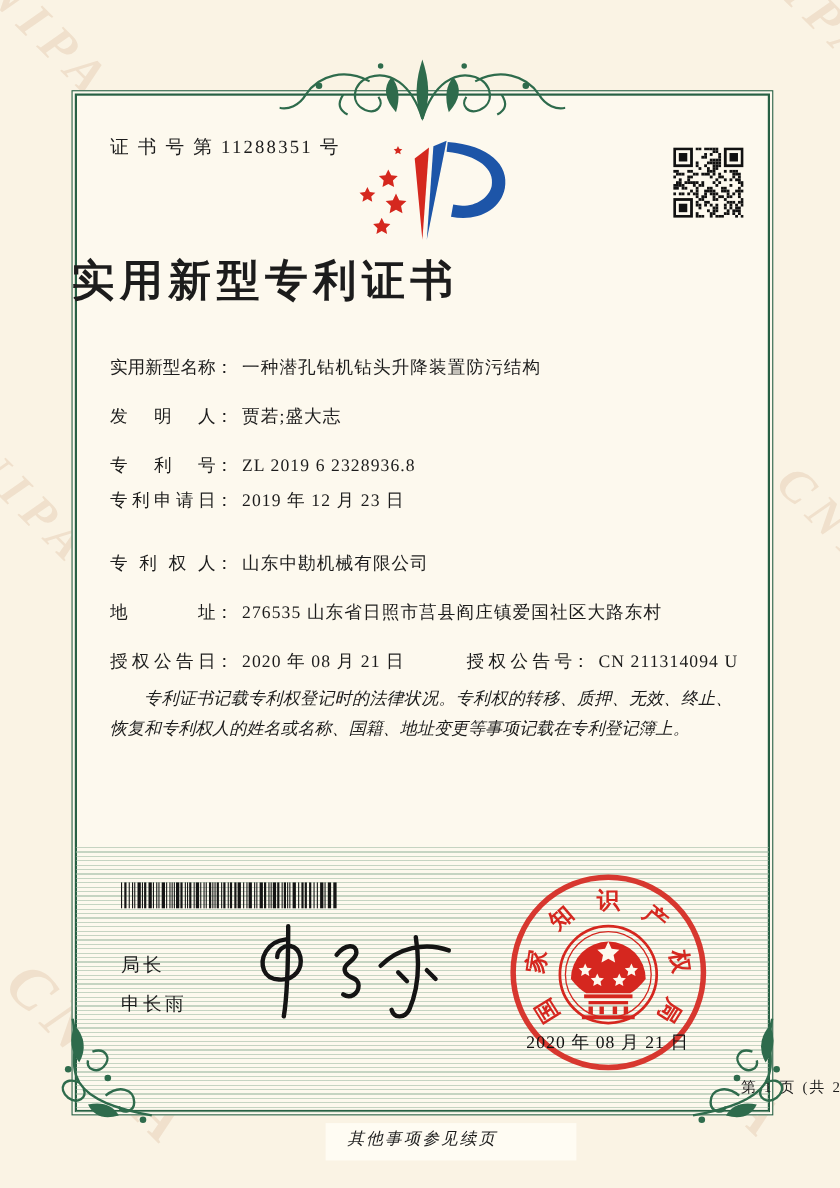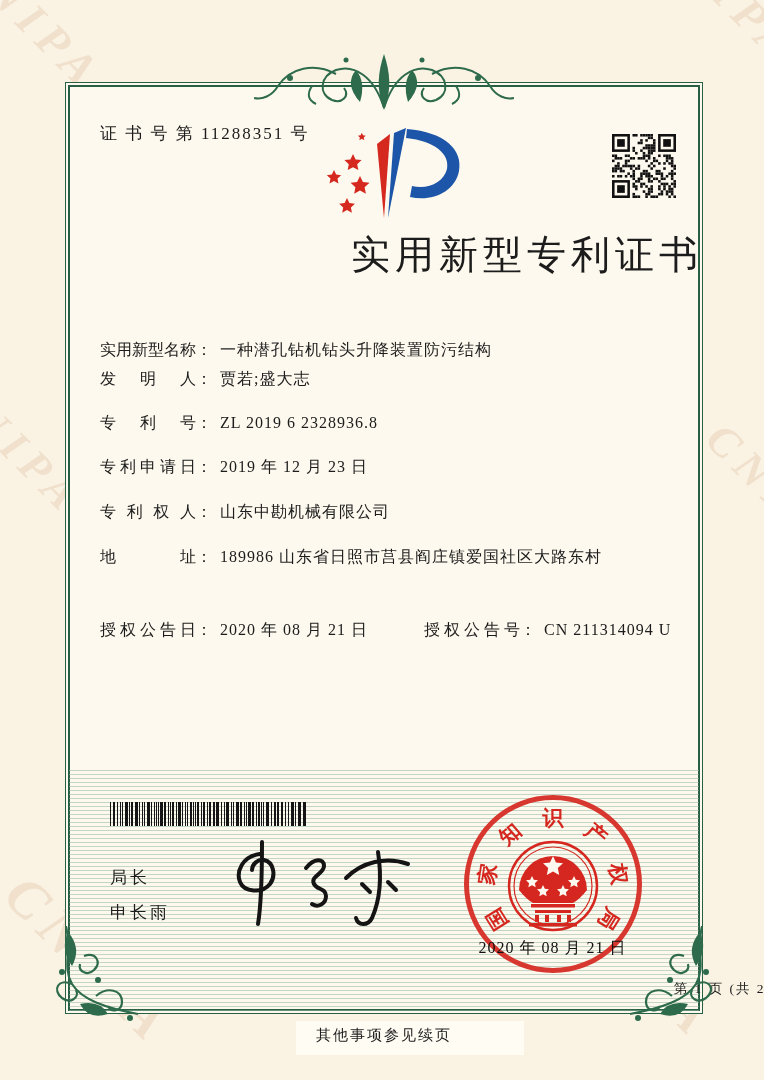--- a/index.html
+++ b/index.html
@@ -44,33 +44,33 @@
   .orn{position:absolute;z-index:3;}
   .orn svg{display:block;}
   
   .cert-no{
     position:absolute;left:100px;top:122px;font-size:17px;
     letter-spacing:2px;z-index:2;
   }
   .logo{position:absolute;left:320px;top:124px;z-index:2;}
   .qr{position:absolute;left:612px;top:134px;width:64px;height:64px;z-index:2;background:#fdf9ee;}
   .title{
-    position:absolute;left:65px;top:228px;width:638px;text-align:right;
-    font-size:39px;font-weight:normal;letter-spacing:5px;z-index:2;
+    position:absolute;left:65px;top:228px;width:638px;text-align:left;
+    font-size:39px;font-weight:bold;letter-spacing:5px;z-index:2;
   }
   
   .field-row{position:absolute;left:100px;font-size:16px;z-index:2;white-space:nowrap;}
   .flabel{
     display:inline-block;width:96px;
     text-align:justify;text-align-last:justify;vertical-align:bottom;
   }
   .fcolon{display:inline-block;margin-right:8px;}
   .fvalue{letter-spacing:1px;}
-  .row1{top:340px;} .row2{top:369px;} .row3{top:413px;}
-  .row4{top:457px;} .row5{top:502px;font-family:Liberation Serif, serif;} .row6{top:547px;} .row7{top:620px;}
+  .row1{top:324px;} .row2{top:369px;} .row3{top:413px;}
+  .row4{top:445px;} .row5{top:502px;font-family:Liberation Serif, serif;} .row6{top:547px;} .row7{top:591px;}
   .field-row .inner-pair{display:inline-block;}
   .pair-gap{display:inline-block;width:56px;}
   
   .paras{
     position:absolute;left:100px;top:622px;width:566px;z-index:2;
     font-size:15.5px;line-height:27px;text-align:justify;font-style:italic;
   }
   .paras p{margin:0;text-indent:2em;}
   
   .barcode{position:absolute;left:110px;top:802px;z-index:2;}
@@ -97,21 +97,21 @@
   .page-info{
     position:absolute;left:65px;top:980px;width:728px;text-align:right;
     font-size:13.5px;letter-spacing:2px;z-index:2;
   }
   .note-band{
     position:absolute;left:296px;top:1021px;width:228px;height:34px;
     background:rgba(255,253,246,0.85);z-index:2;
   }
   .note{
     position:absolute;left:234px;top:1026px;width:300px;text-align:center;
-    font-size:15px;letter-spacing:2px;z-index:3;
+    font-size:15px;letter-spacing:2px;font-style:italic;z-index:3;
   }
 </style>
 </head>
 <body>
 
 <div class="wm w1">CNIPA</div>
 <div class="wm w2">CNIPA</div>
 <div class="wm w3">CNIPA</div>
 <div class="wm w4">CNIPA</div>
 <div class="wm w5">CNIPA</div>
@@ -416,31 +416,32 @@
 <div class="field-row row3">
   <span class="flabel">专利号</span><span class="fcolon">：</span><span class="fvalue">ZL 2019 6 2328936.8</span>
 </div>
 <div class="field-row row4">
   <span class="flabel">专利申请日</span><span class="fcolon">：</span><span class="fvalue">2019 年 12 月 23 日</span>
 </div>
 <div class="field-row row5">
   <span class="flabel">专利权人</span><span class="fcolon">：</span><span class="fvalue">山东中勘机械有限公司</span>
 </div>
 <div class="field-row row6">
-  <span class="flabel">地址</span><span class="fcolon">：</span><span class="fvalue">189986 山东省日照市莒县阎庄镇爱国社区大路东村</span>
+  <span class="flabel">地址</span><span class="fcolon">：</span><span class="fvalue">276535 山东省日照市莒县阎庄镇爱国社区大路东村</span>
 </div>
 <div class="field-row row7">
   <span class="inner-pair">
     <span class="flabel">授权公告日</span><span class="fcolon">：</span><span class="fvalue">2020 年 08 月 21 日</span>
   </span><span class="pair-gap"></span><span class="inner-pair">
     <span class="flabel">授权公告号</span><span class="fcolon">：</span><span class="fvalue">CN 211314094 U</span>
   </span>
 </div>
 
 <div class="paras">
+  <p>专利证书记载专利权登记时的法律状况。专利权的转移、质押、无效、终止、恢复和专利权人的姓名或名称、国籍、地址变更等事项记载在专利登记簿上。</p>
 </div>
 
 <div class="barcode">
   <svg id="bar-svg" width="198" height="24">
       <rect x="0" y="0" width="1" height="24" fill="#151515"></rect>
       <rect x="3" y="0" width="2" height="24" fill="#151515"></rect>
       <rect x="7" y="0" width="1" height="24" fill="#151515"></rect>
       <rect x="10" y="0" width="1" height="24" fill="#151515"></rect>
       <rect x="12" y="0" width="1" height="24" fill="#151515"></rect>
       <rect x="15" y="0" width="3" height="24" fill="#151515"></rect>

